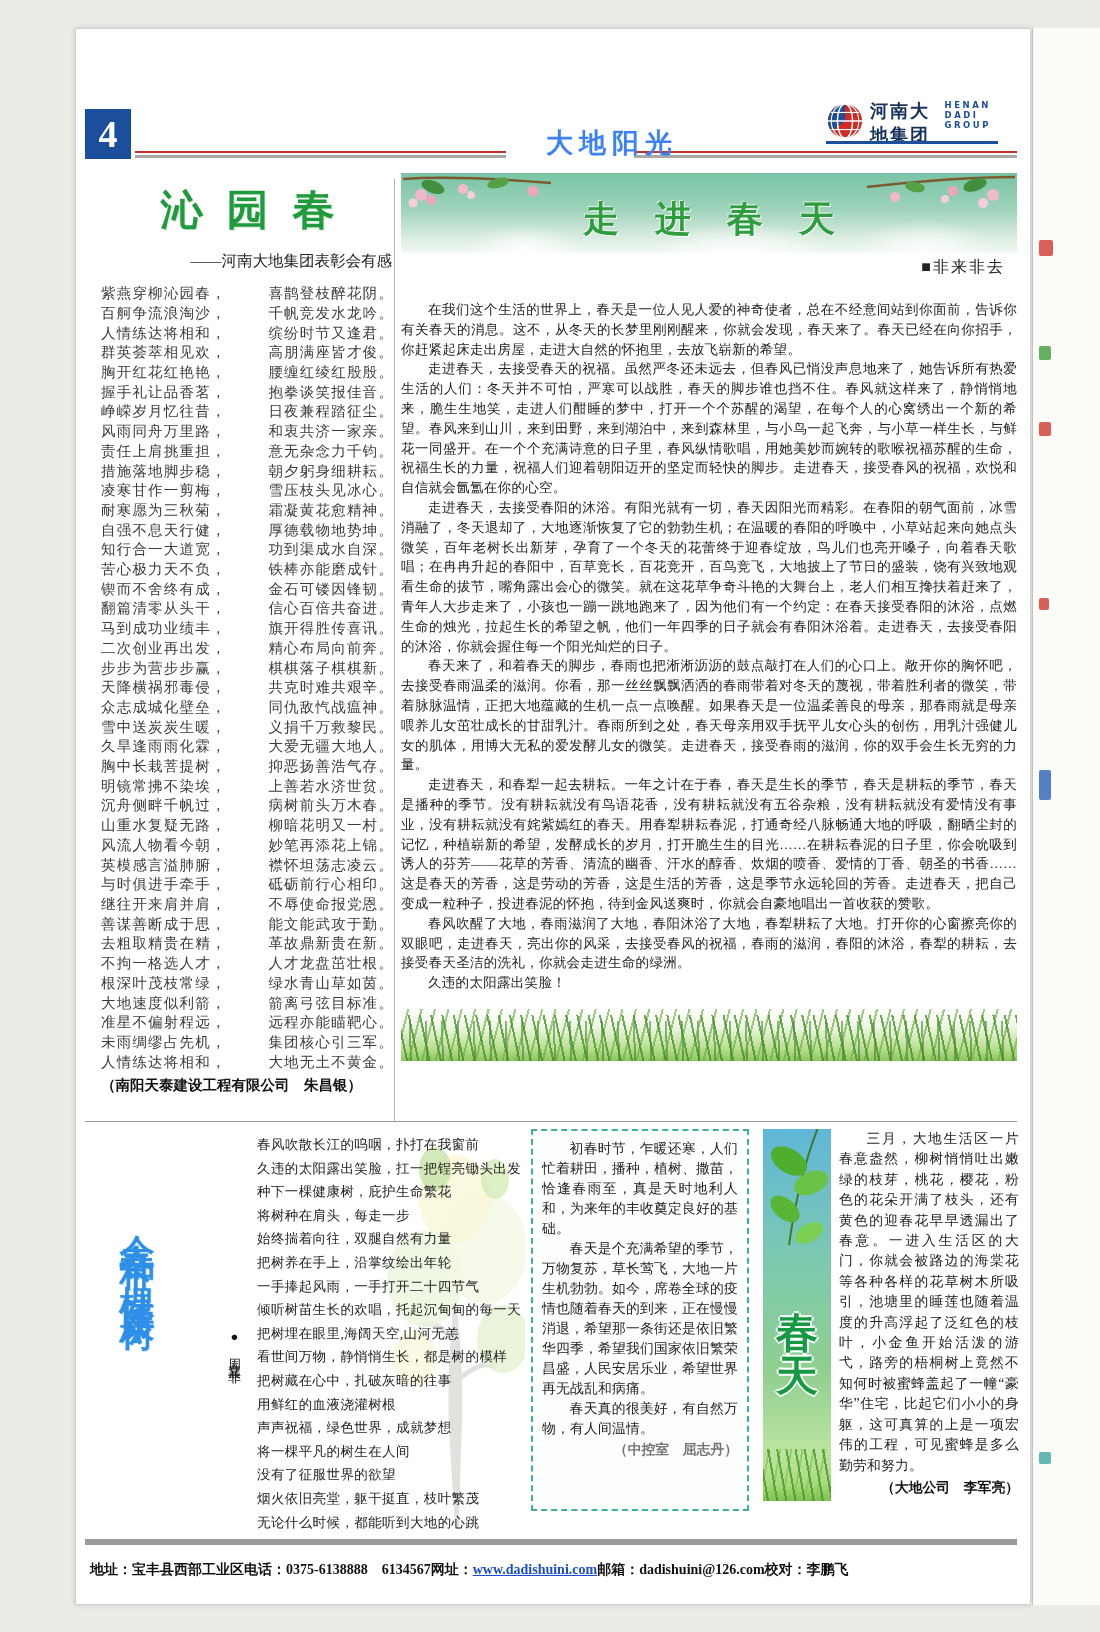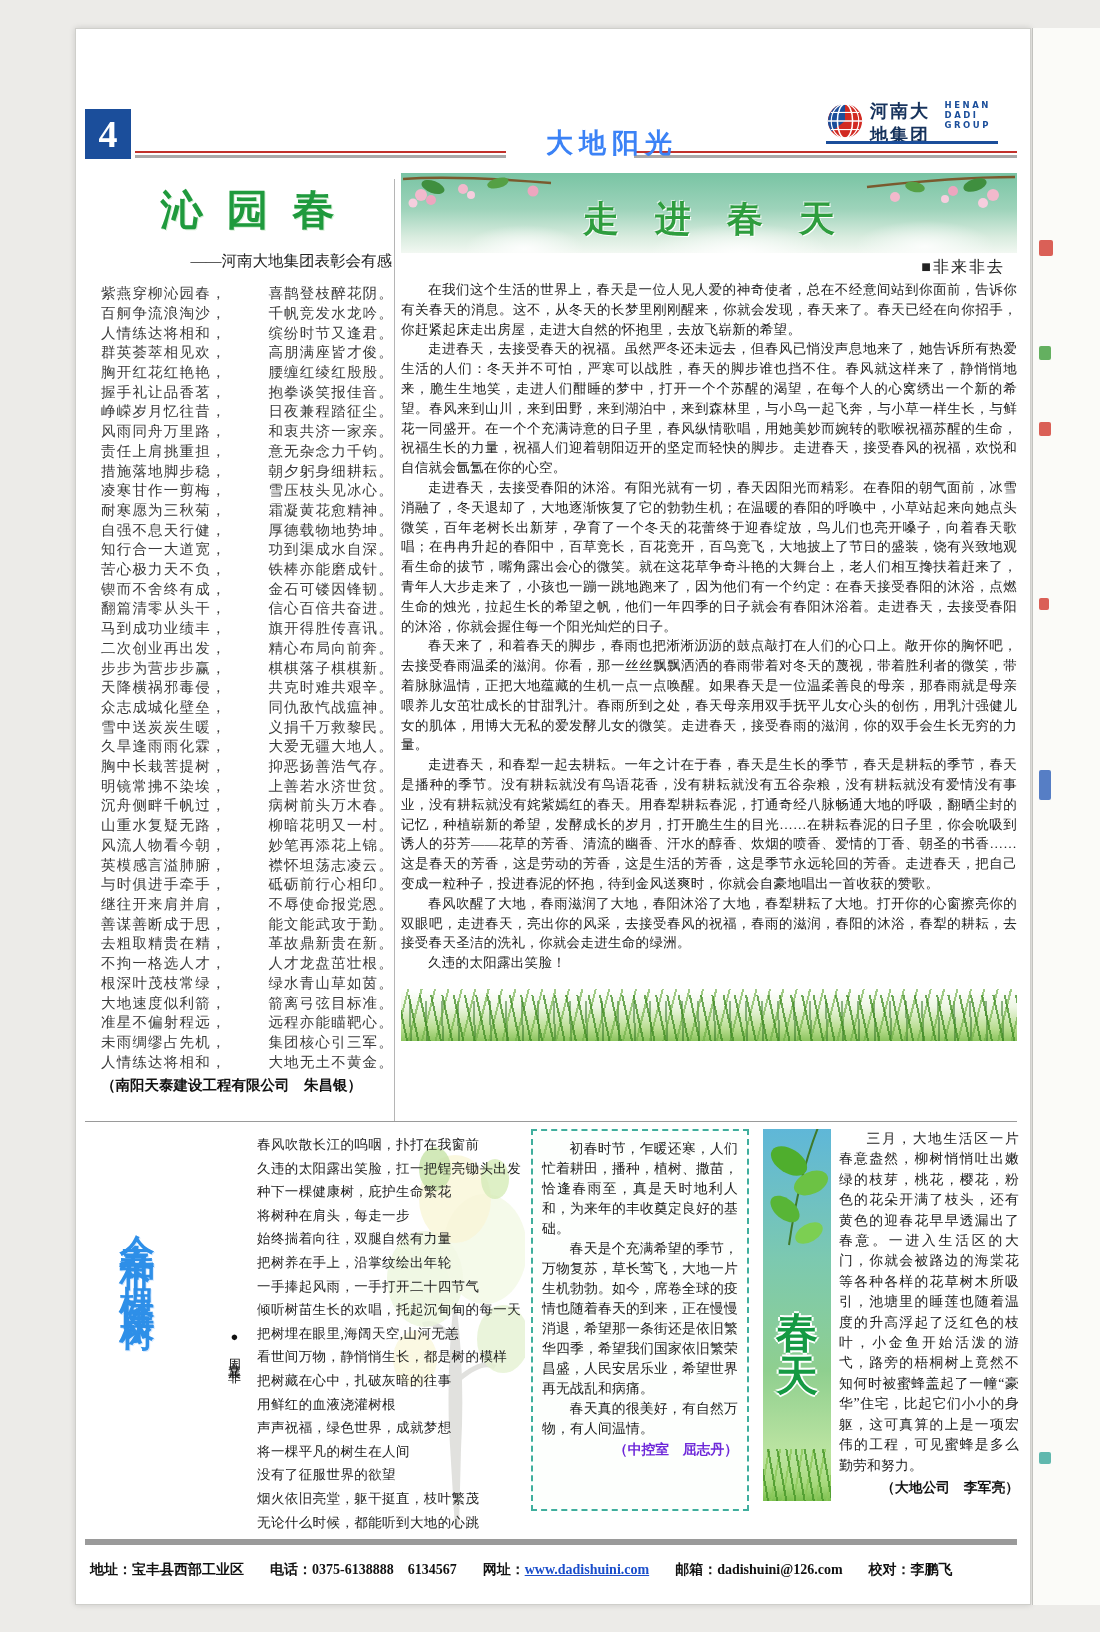--- a/index.html
+++ b/index.html
@@ -46,21 +46,21 @@
               radial-gradient(60px 24px at 20% 95%, rgba(255,255,255,.9), rgba(255,255,255,0)),
               radial-gradient(90px 30px at 55% 100%, rgba(255,255,255,.95), rgba(255,255,255,0)),
               radial-gradient(70px 26px at 85% 92%, rgba(255,255,255,.85), rgba(255,255,255,0)),
               linear-gradient(to bottom,#79c4a4,#9dd3ba 45%,#d9ecdf 80%,#f2f8f2); }
   .banner-title { position:absolute; left:0; right:0; top:22px; text-align:center;
                   color:#2e9d3e; font-family:Liberation Mono, monospace; font-weight:bold;
                   font-size:36px; letter-spacing:36px; padding-left:36px;
                   text-shadow:1px 1px 0 #fff,-1px -1px 0 #ffffffaa; }
   .byline-row { text-align:right; padding:4px 12px 2px 0; }
   .byline { font-size:16px; color:#222; letter-spacing:2px; }
-  .article-body { margin-top:0; }
+  .article-body { margin-top:20px; }
   .article-body p { font-size:13.5px; line-height:19.8px; letter-spacing:.3px;
                     color:#222; text-align:justify; text-indent:2em; }
   .grass-strip { margin-top:6px; height:62px;
       background:
         repeating-linear-gradient(78deg, transparent 0 5px, rgba(64,140,36,.75) 5px 7px, transparent 7px 11px),
         repeating-linear-gradient(104deg, transparent 0 6px, rgba(110,175,70,.65) 6px 8px, transparent 8px 13px),
         repeating-linear-gradient(88deg, transparent 0 9px, rgba(40,110,30,.5) 9px 11px, transparent 11px 16px),
         linear-gradient(to bottom, rgba(255,255,255,0) 0 18%, #edf6e3 45%, #b9dd90 80%, #8cc45e 100%);
       background-size:100% 46px,100% 52px,100% 40px,100% 100%;
       background-position:bottom,bottom,bottom,center; background-repeat:repeat-x; }
@@ -74,21 +74,21 @@
   .t-author { position:absolute; left:140px; top:200px; writing-mode:vertical-rl;
               font-size:13px; color:#111; letter-spacing:4px; }
   .t-lines { position:absolute; left:172px; top:4px; }
   .t-line { font-size:13.5px; color:#222; line-height:23.6px; letter-spacing:.4px; white-space:nowrap; }
 
   
   .mid-box { position:absolute; left:455px; top:1100px; width:218px; height:382px;
              border:2px dashed #3fae9d; padding:8px 9px 6px 9px; background:#fdfffd; }
   .mid-box p { font-size:13.8px; line-height:20px; color:#222; text-align:justify;
                text-indent:2em; letter-spacing:.2px; }
-  .mid-attr { text-align:right; font-size:13.8px; font-weight:bold; color:#6d28d9; margin-top:2px; }
+  .mid-attr { text-align:right; font-size:13.8px; font-weight:bold; color:#737373; margin-top:2px; }
 
   
   .spring-banner { position:absolute; left:687px; top:1100px; width:68px; height:372px; overflow:hidden;
        background:linear-gradient(to bottom,#5fb7d8,#7cc9b0 35%,#8fcf8f 65%,#b8e2a0 85%,#d6eebb); }
   .sb-grass { position:absolute; left:0; right:0; bottom:0; height:52px;
       background:
         repeating-linear-gradient(80deg, transparent 0 4px, rgba(70,150,40,.8) 4px 6px, transparent 6px 9px),
         repeating-linear-gradient(100deg, transparent 0 5px, rgba(140,200,90,.8) 5px 7px, transparent 7px 11px),
         linear-gradient(to bottom, rgba(255,255,255,0), #a5d87a 70%, #7bbf4e); }
   .sb-text { position:absolute; left:50%; top:150px; transform:translateX(-50%);
@@ -98,21 +98,21 @@
 
   
   .right-col { position:absolute; left:763px; top:1100px; width:180px; height:390px; }
   .right-col p { font-size:13.8px; line-height:20.4px; color:#222; text-align:justify;
                  text-indent:2em; letter-spacing:.2px; }
   .r-attr { text-align:right; font-size:13.8px; font-weight:bold; color:#111; margin-top:3px; }
 
   
   .footer-bar { position:absolute; left:9px; top:1510px; width:932px; height:6px; background:#9a9a9a; }
   .footer-line { position:absolute; left:14px; top:1532px; width:926px; display:flex;
-                 gap:26px; font-size:14px; font-weight:bold; color:#111; white-space:nowrap; }
+                 font-size:14px; font-weight:bold; color:#111; white-space:nowrap; }
   .footer-link { color:#1b4ecb; text-decoration:underline; font-weight:bold; }
 
   
   .bleed { position:absolute; left:1032px; top:28px; width:68px; height:1577px;
            background:#fbfbf8; border-left:1px solid #c2c2be; }
   .edge-mark { position:absolute; left:6px; border-radius:2px; opacity:.8; }
 </style>
 </head>
 <body>
 

